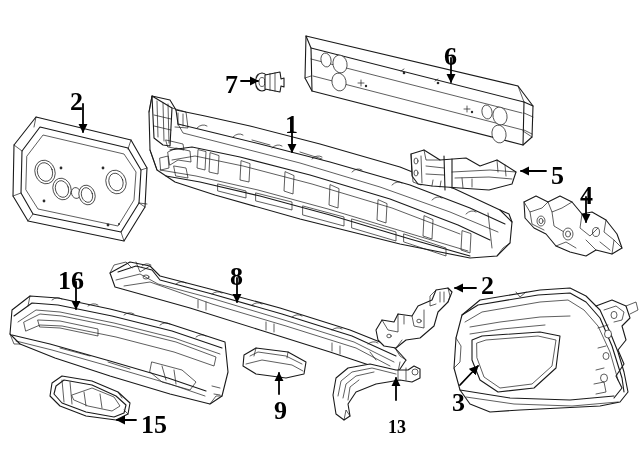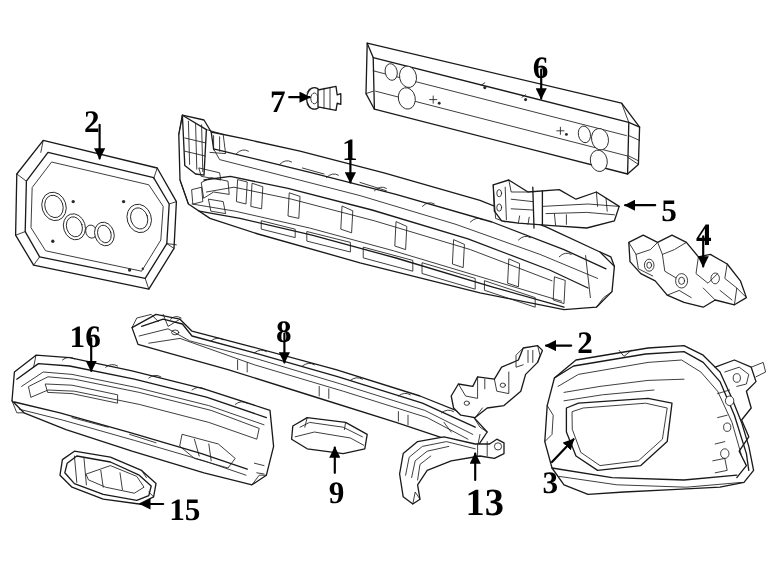--- a/index.html
+++ b/index.html
@@ -347,16 +347,16 @@
       <div class="callout-label" style="left: 452px; top: 390px; font-size: 26px;">3</div>
       <div class="callout-label" style="left: 580px; top: 183px; font-size: 26px;">4</div>
       <div class="callout-label" style="left: 551px; top: 163px; font-size: 26px;">5</div>
       <div class="callout-label" style="left: 444px; top: 44px; font-size: 26px;">6</div>
       <div class="callout-label" style="left: 225px; top: 72px; font-size: 26px;">7</div>
       <div class="callout-label" style="left: 230px; top: 264px; font-size: 26px;">8</div>
       <div class="callout-label" style="left: 274px; top: 398px; font-size: 26px;">9</div>
       <div class="callout-label" style="left: 58px; top: 268px; font-size: 26px;">16</div>
       <div class="callout-label" style="left: 141px; top: 412px; font-size: 26px;">15</div>
       <div class="callout-label" style="left: 70px; top: 89px; font-size: 26px;">2</div>
-      <div class="callout-label" style="left: 388px; top: 402px; font-size: 32px;">13</div>
+      <div class="callout-label" style="left: 388px; top: 418px; font-size: 18px;">13</div>
     </div>
 
 </div>
 
 </body></html>

